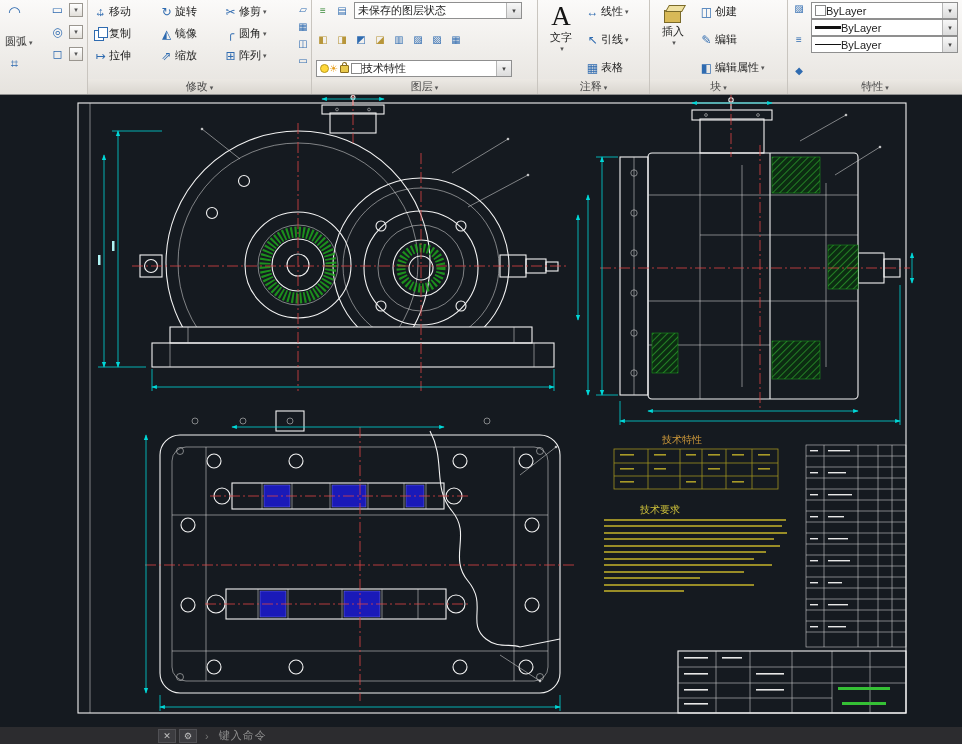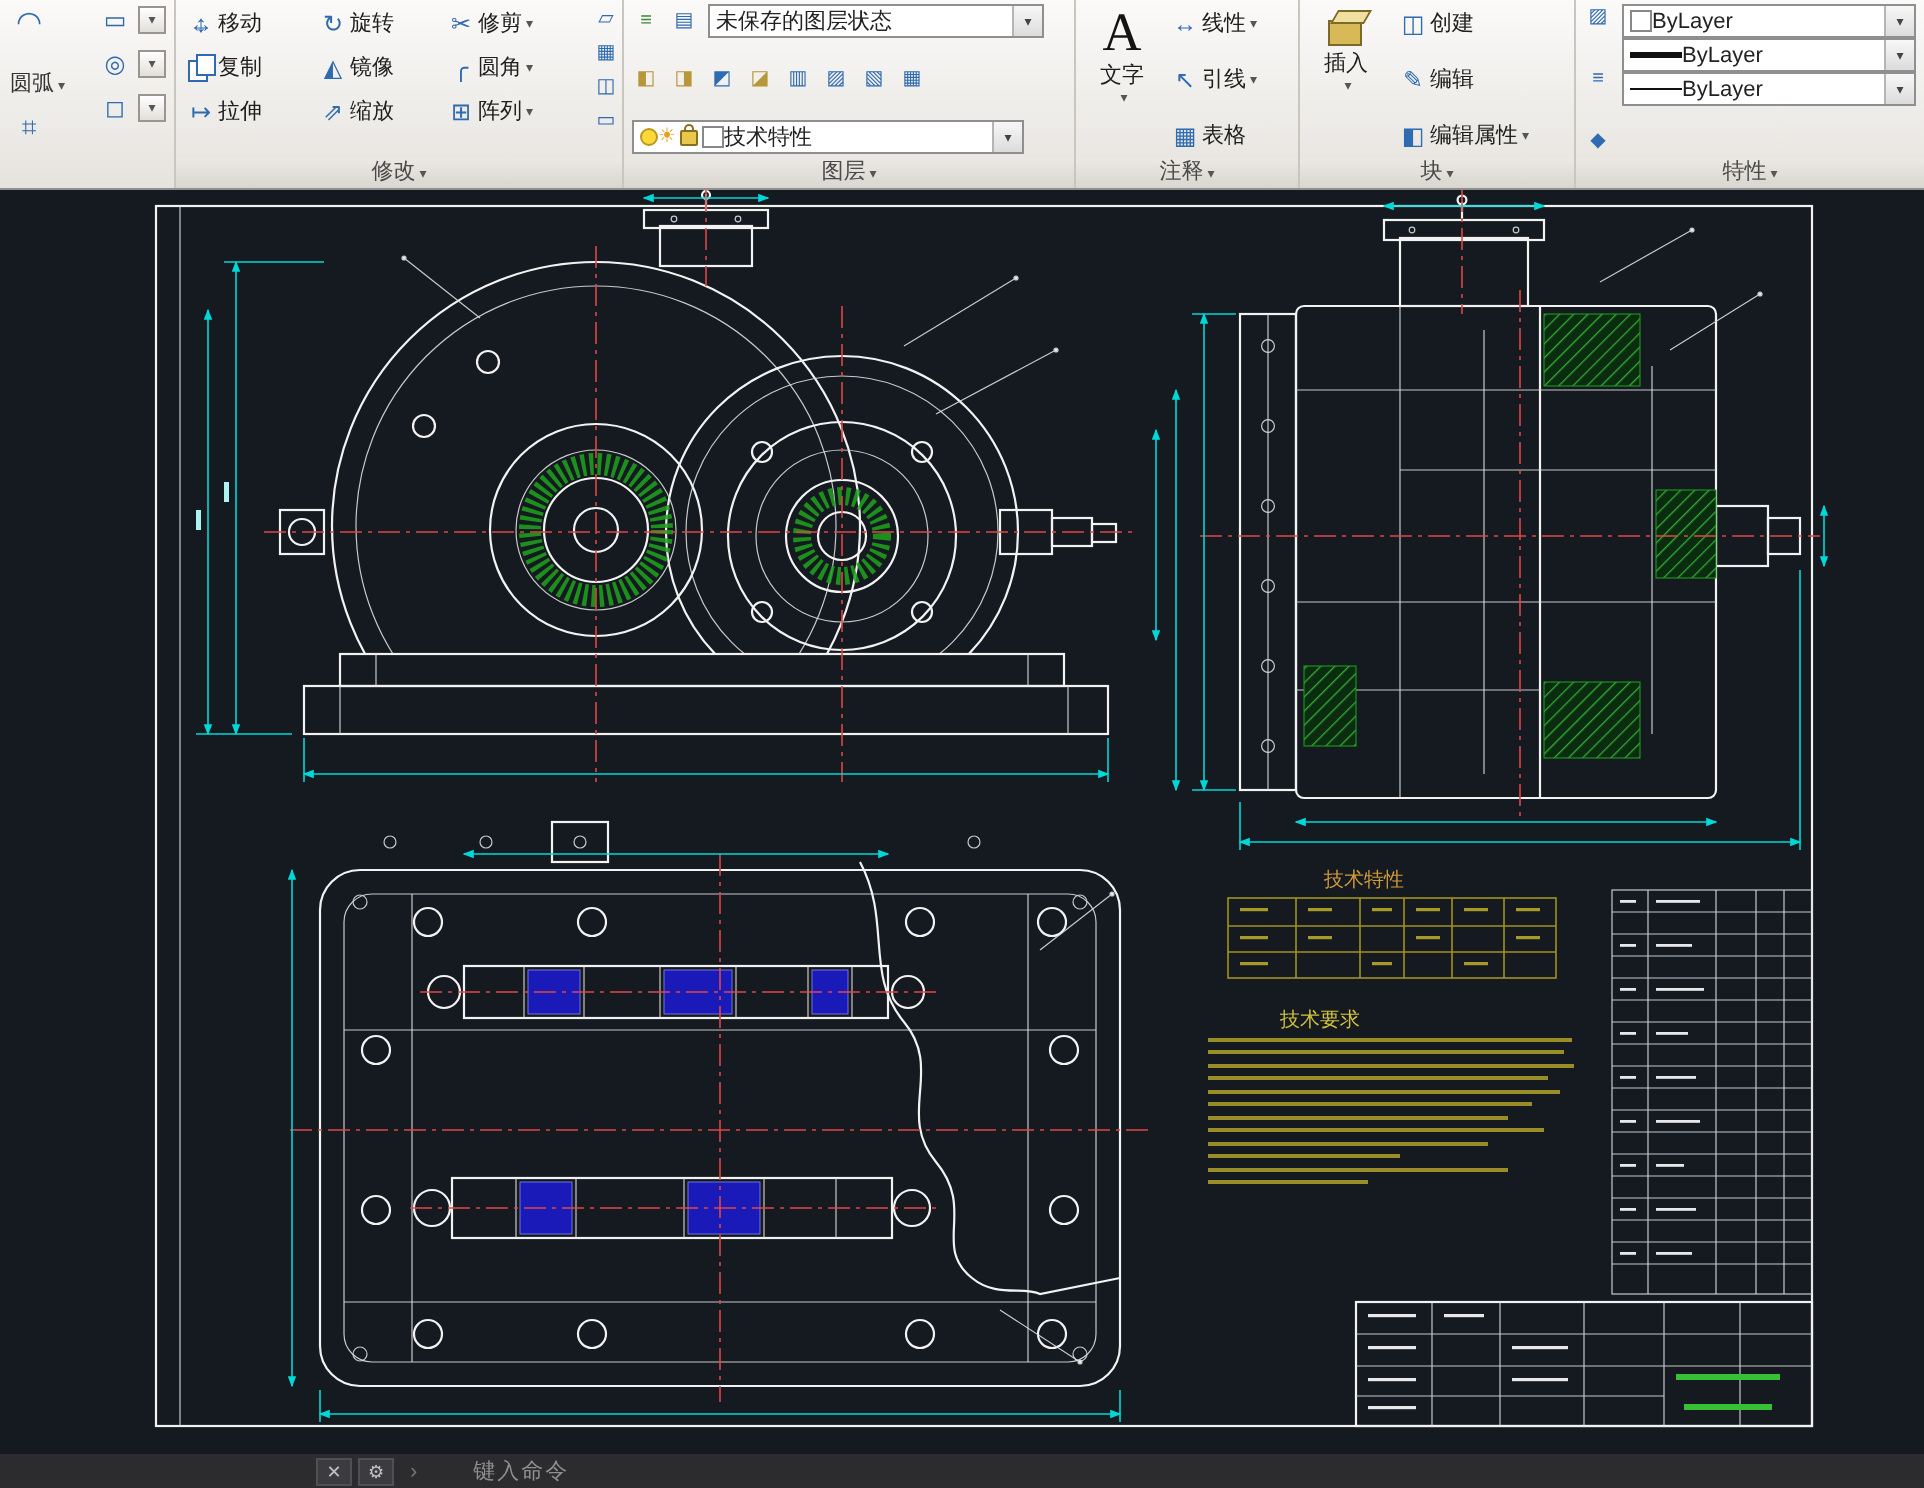--- a/index.html
+++ b/index.html
@@ -58,21 +58,21 @@
   svg .bf{fill:#1a1ab8;stroke:#8a8aff;stroke-width:.4}
   svg .gr{fill:#35c035}
   svg .yb{fill:#a89a28}
   svg text{font-family:"Liberation Sans","DejaVu Sans",sans-serif}
 
   
   .cmdbar{position:absolute;left:0;bottom:0;width:962px;height:17px;background:#2c2c2f;
           display:flex;align-items:center;color:#9a9a9a;font-size:11px}
   .cbtn{width:18px;height:14px;margin-left:3px;background:#3c3c40;border:1px solid #505054;
         color:#c0c0c0;font-size:9px;line-height:13px;text-align:center;box-sizing:border-box}
-  .prompt{color:#8f8f8f;margin-left:28px;letter-spacing:1px}
+  .prompt{color:#8f8f8f;margin-left:10px;letter-spacing:1px}
 </style>
 </head>
 <body>
 
 <div class="ribbon">
 
   <div class="panel" style="left:0;width:88px">
     <span class="ic" style="position:absolute;left:6px;top:4px;font-size:15px">◠</span>
     <div class="arc-label"><span>圆弧</span><span class="dd">▾</span></div>
     <span class="ic" style="position:absolute;left:6px;top:56px;font-size:13px">⌗</span>

